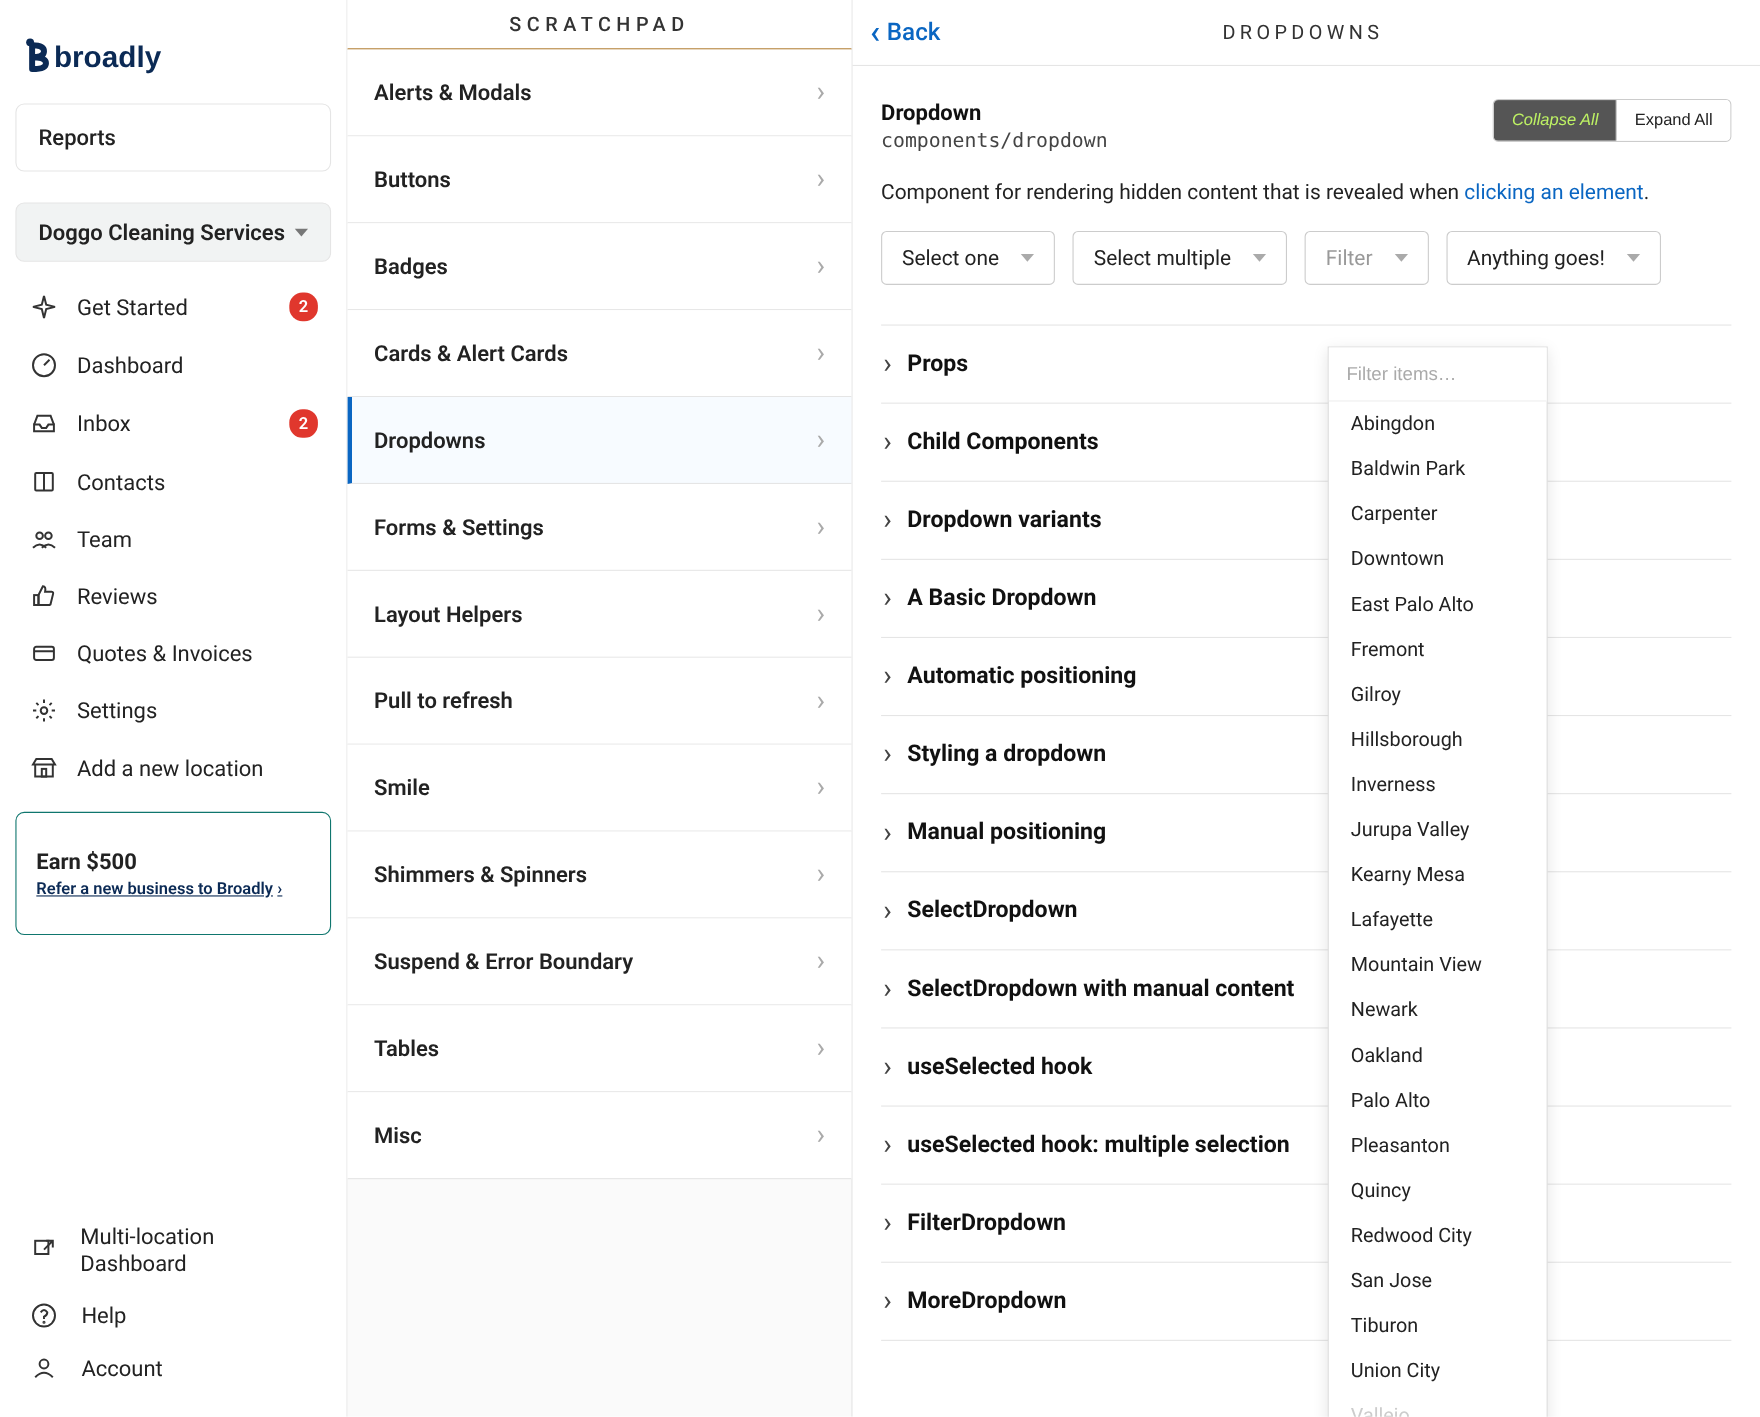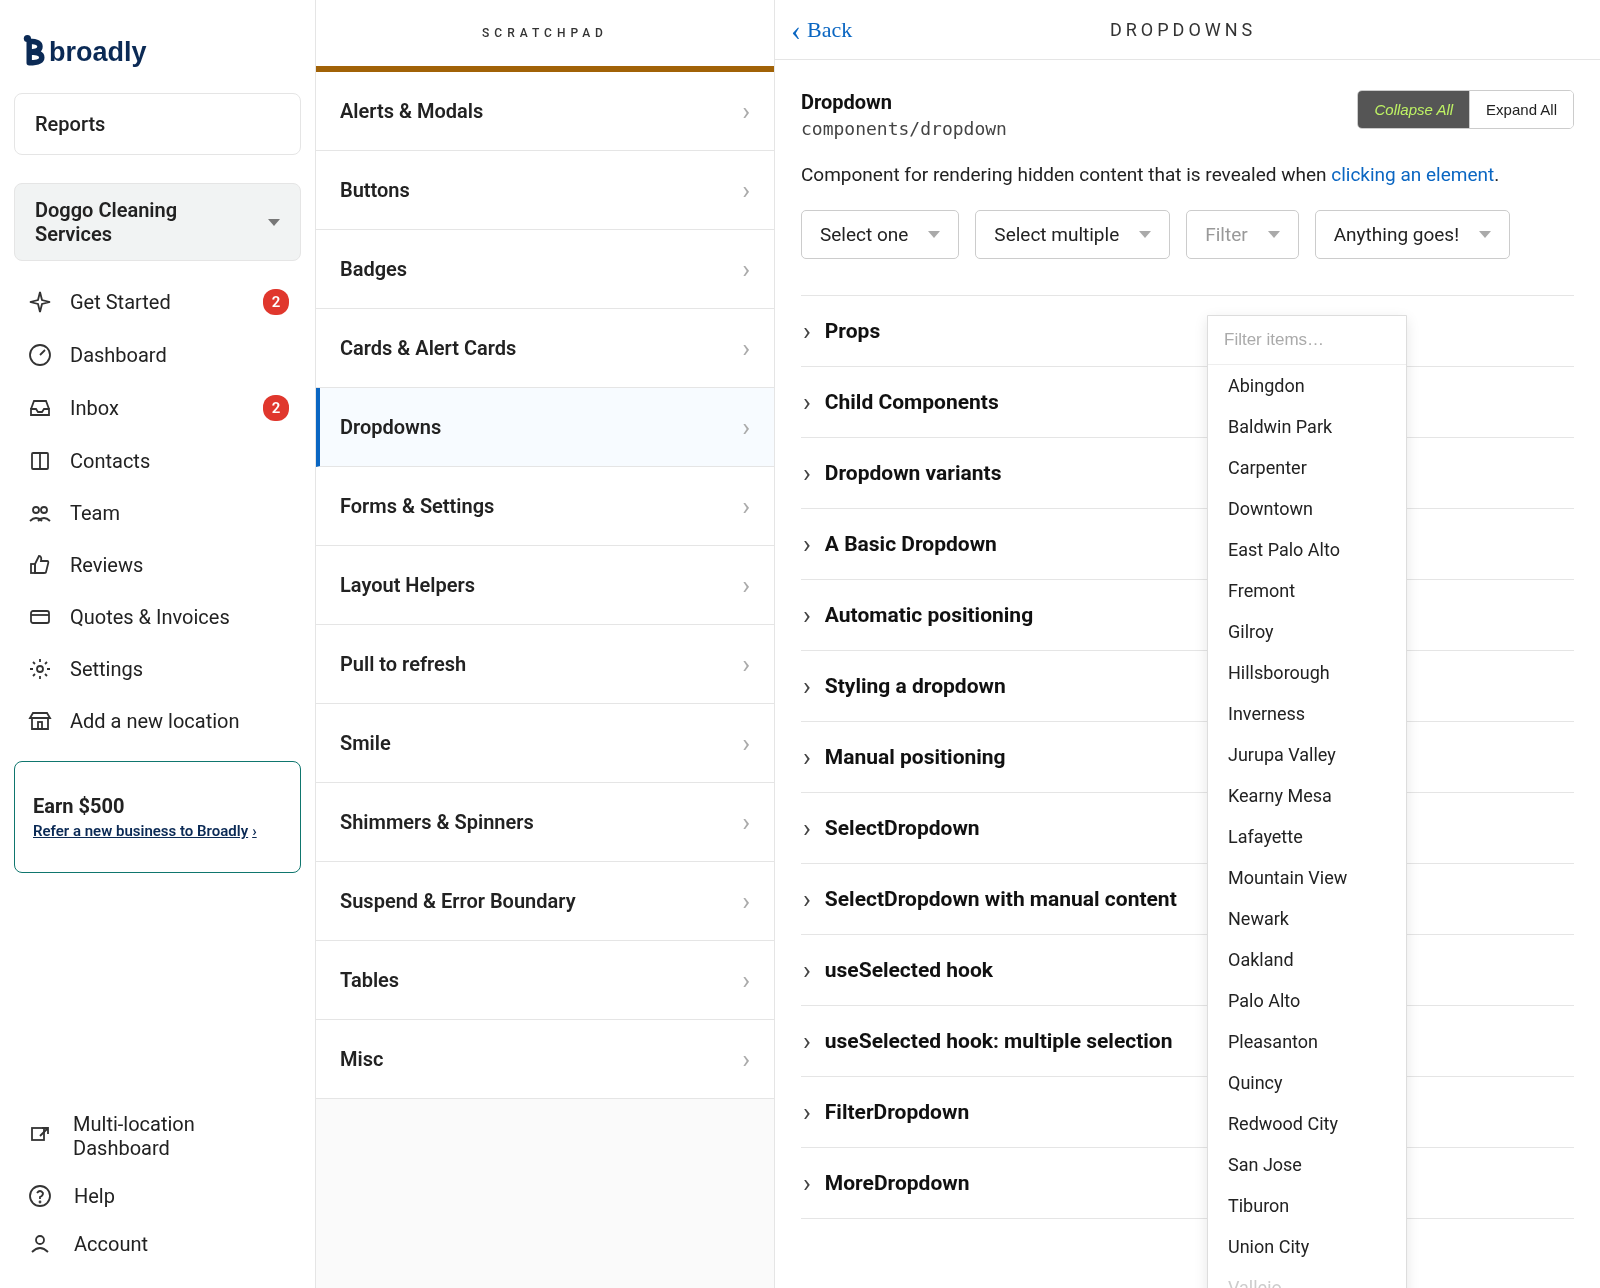--- a/index.html
+++ b/index.html
@@ -4,47 +4,47 @@
 <style>
 * { margin: 0; padding: 0; box-sizing: border-box; }
 body { font-family: -apple-system, BlinkMacSystemFont, "Segoe UI", Roboto, sans-serif; font-size: 14px; color: #1a1a1a; background: #fff; }
 .app { display: flex; height: 1288px; width: 1600px; overflow: hidden; }
 
 
 .sidebar-left { width: 316px; border-right: 1px solid #e5e5e5; display: flex; flex-direction: column; padding: 14px 14px 20px 14px; }
 .logo { margin: 20px 0 20px 8px; }
 .logo svg { height: 36px; }
 .reports-box { border: 1px solid #e5e5e5; border-radius: 8px; padding: 18px 20px; font-size: 20px; font-weight: 500; color: #222; margin-bottom: 28px; }
-.location-select { background: #f1f3f3; border: 1px solid #e5e5e5; border-radius: 8px; padding: 14px 20px; font-size: 20px; font-weight: 600; color: #222; display: flex; align-items: center; justify-content: space-between; margin-bottom: 8px; cursor: pointer; gap: 24px; }
+.location-select { background: #f1f3f3; border: 1px solid #e5e5e5; border-radius: 8px; padding: 14px 20px; font-size: 20px; font-weight: 600; color: #222; display: flex; align-items: center; justify-content: space-between; margin-bottom: 8px; cursor: pointer; }
 .caret-down { width: 0; height: 0; border-left: 6px solid transparent; border-right: 6px solid transparent; border-top: 7px solid #777; margin-left: 8px; }
 .nav { list-style: none; margin-top: 6px; }
 .nav li { display: flex; align-items: center; padding: 14px 12px; font-size: 20px; color: #222; cursor: pointer; border-radius: 6px; }
 .nav li .icon-slot { width: 28px; height: 24px; display: flex; align-items: center; justify-content: center; margin-right: 16px; color: #333; }
 .nav li .label { flex: 1; }
 .badge { background: #e0372d; color: #fff; border-radius: 12px; min-width: 26px; height: 26px; display: inline-flex; align-items: center; justify-content: center; font-size: 15px; font-weight: 600; }
 .earn-card { border: 1px solid #0f766e; border-radius: 8px; padding: 32px 18px; margin-top: 14px; }
 .earn-card .title { font-size: 20px; font-weight: 700; color: #222; }
 .earn-card .sub { font-size: 15px; font-weight: 600; color: #0b2a55; display: flex; align-items: center; margin-top: 4px; text-decoration: underline; }
 .spacer { flex: 1; }
 .bottom-nav { list-style: none; }
 .bottom-nav li { display: flex; align-items: center; padding: 12px 12px; font-size: 20px; color: #222; cursor: pointer; }
 .bottom-nav li .icon-slot { width: 28px; height: 24px; display: flex; align-items: center; justify-content: center; margin-right: 20px; }
 
 
 .mid-col { width: 459px; border-right: 1px solid #e5e5e5; display: flex; flex-direction: column; background: #fafafa; }
-.mid-header { height: 72px; display: flex; align-items: center; justify-content: center; font-size: 12px; letter-spacing: 5px; font-weight: 500; color: #333; border-bottom: 6px solid #a16207; background: #fff; }
+.mid-header { height: 45px; display: flex; align-items: center; justify-content: center; font-size: 18px; letter-spacing: 5px; font-weight: 500; color: #333; border-bottom: 1px solid #a16207; background: #fff; }
 .scratch-list { list-style: none; }
 .scratch-list li { display: flex; align-items: center; justify-content: space-between; padding: 24px 24px; font-size: 20px; font-weight: 600; color: #222; border-bottom: 1px solid #e5e5e5; background: #fff; cursor: pointer; }
 .scratch-list li.active { border-left: 4px solid #0a66c2; background: #f7fbff; padding-left: 20px; }
 .chev-right::after { content: "›"; font-size: 26px; color: #aaa; font-weight: 400; }
 
 
 .right-col { flex: 1; display: flex; flex-direction: column; position: relative; }
 .right-header { height: 60px; display: flex; align-items: center; border-bottom: 1px solid #e5e5e5; padding: 0 16px; }
-.back-link { color: #0a66c2; font-size: 22px; font-weight: 500; display: flex; align-items: center; cursor: pointer; font-family: Liberation Serif, serif; }
+.back-link { color: #0a66c2; font-size: 22px; font-weight: 500; display: flex; align-items: center; cursor: pointer; }
 .back-link::before { content: "‹"; font-size: 30px; margin-right: 6px; line-height: 1; }
 .right-header .title { flex: 1; text-align: center; font-size: 18px; letter-spacing: 4px; color: #333; margin-right: 70px; }
 .right-body { padding: 30px 26px; position: relative; }
 .title-row { display: flex; align-items: flex-start; justify-content: space-between; }
 .comp-title { font-size: 20px; font-weight: 700; color: #111; }
 .comp-path { font-family: ui-monospace, Menlo, monospace; font-size: 18px; color: #444; margin-top: 4px; }
 .btn-group { display: flex; border: 1px solid #ccc; border-radius: 5px; overflow: hidden; }
 .btn-group button { border: none; padding: 10px 16px; font-size: 15px; cursor: pointer; }
 .btn-group .dark { background: #555; color: #bef264; font-style: italic; }
 .btn-group .light { background: #fff; color: #222; border-left: 1px solid #ccc; }

